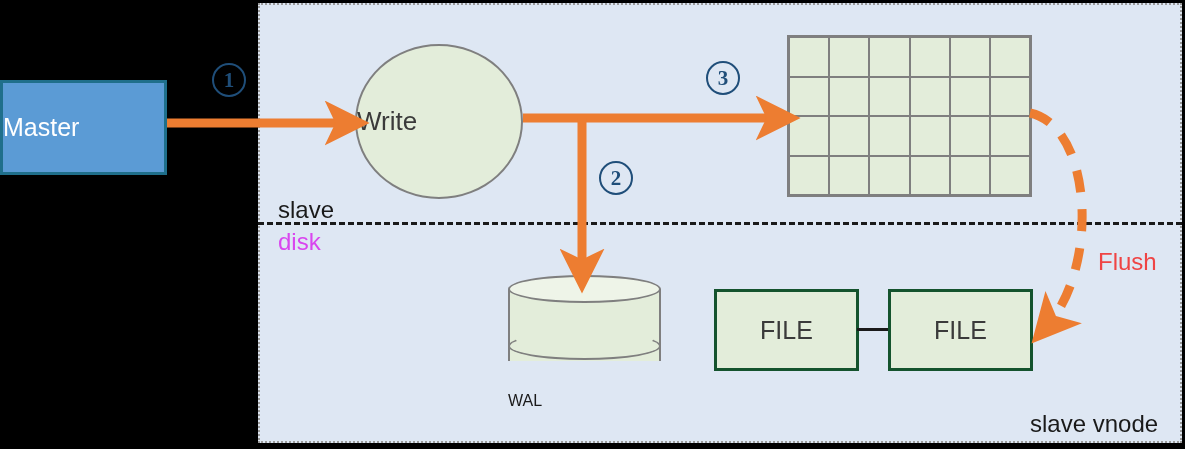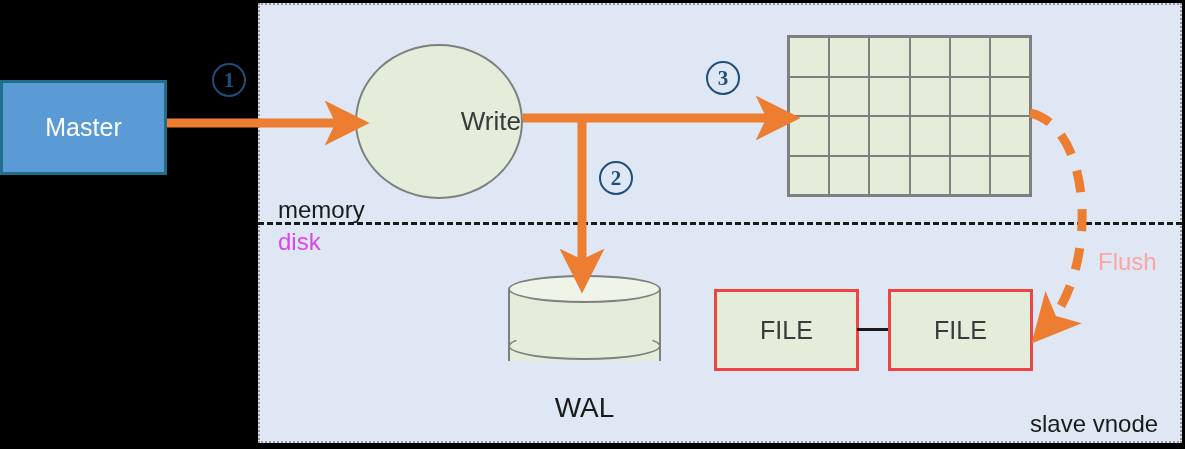--- a/index.html
+++ b/index.html
@@ -34,41 +34,41 @@
     left: 0px;
     top: 80px;
     width: 167px;
     height: 95px;
     background: #5b9bd5;
     border: 3px solid #1f6f8b;
     box-sizing: border-box;
     color: #ffffff;
     display: flex;
     align-items: center;
-    justify-content: center;
+    justify-content: flex-start;
     font-size: 25px;
     line-height: 1.25;
     text-align: center;
   }
   .master-box span { display: block; }
 
   
   .write-ellipse {
     position: absolute;
     left: 355px;
     top: 44px;
     width: 168px;
     height: 155px;
     border-radius: 50%;
     background: #e3edda;
     border: 2px solid #7f7f7f;
     box-sizing: border-box;
     display: flex;
     align-items: center;
-    justify-content: flex-end;
+    justify-content: flex-start;
     font-size: 26px;
     color: #3a3a3a;
   }
 
   
   .grid {
     position: absolute;
     left: 787px;
     top: 35px;
     width: 245px;
@@ -121,33 +121,32 @@
     border: 2px solid #7f7f7f;
     border-radius: 50%;
     box-sizing: border-box;
     background: #eef4e8;
   }
   .cyl-label {
     position: absolute;
     left: 508px;
     top: 392px;
     width: 153px;
-    text-align: center;
-    font-size: 28px;
+    font-size: 16px;
     color: #1a1a1a;
   }
 
   
   .file-box {
     position: absolute;
     top: 289px;
     width: 145px;
     height: 82px;
     background: #e3edda;
-    border: 3px solid #ef4444;
+    border: 3px solid #14532d;
     box-sizing: border-box;
     display: flex;
     align-items: center;
     justify-content: center;
     font-size: 25px;
     color: #3a3a3a;
   }
   .file-1 { left: 714px; }
   .file-2 { left: 888px; }
   .file-connector {
@@ -188,21 +187,21 @@
     top: 396px;
     font-size: 24px;
     color: #1a1a1a;
     margin-top: 14px;
   }
   .lbl-flush {
     position: absolute;
     left: 1098px;
     top: 248px;
     font-size: 24px;
-    color: #fca5a5;
+    color: #ef4444;
   }
 
   
   .orange { fill: none; stroke: #ed7d31; }
   .svg-layer {
     position: absolute;
     left: 0; top: 0;
     width: 1185px;
     height: 449px;
     pointer-events: none;
@@ -283,21 +282,21 @@
   <div class="cyl-label">WAL</div>
 
   <div class="file-box file-1">
     <span>FILE</span>
   </div>
   <div class="file-connector"></div>
   <div class="file-box file-2">
     <span>FILE</span>
   </div>
 
-  <div class="lbl-memory">memory</div>
+  <div class="lbl-memory">slave</div>
   <div class="lbl-disk">disk</div>
   <div class="lbl-slave">slave vnode</div>
   <div class="lbl-flush">Flush</div>
 
   <svg class="svg-layer" viewBox="0 0 1185 449">
     <defs>
       <marker id="ah" markerWidth="5" markerHeight="5" refX="2.6" refY="2.5" orient="auto">
         <path d="M0,0 L5,2.5 L0,5 L1.2,2.5 Z" fill="#ed7d31"></path>
       </marker>
       <marker id="ah2" markerWidth="5.4" markerHeight="5.4" refX="2.8" refY="2.7" orient="auto">

